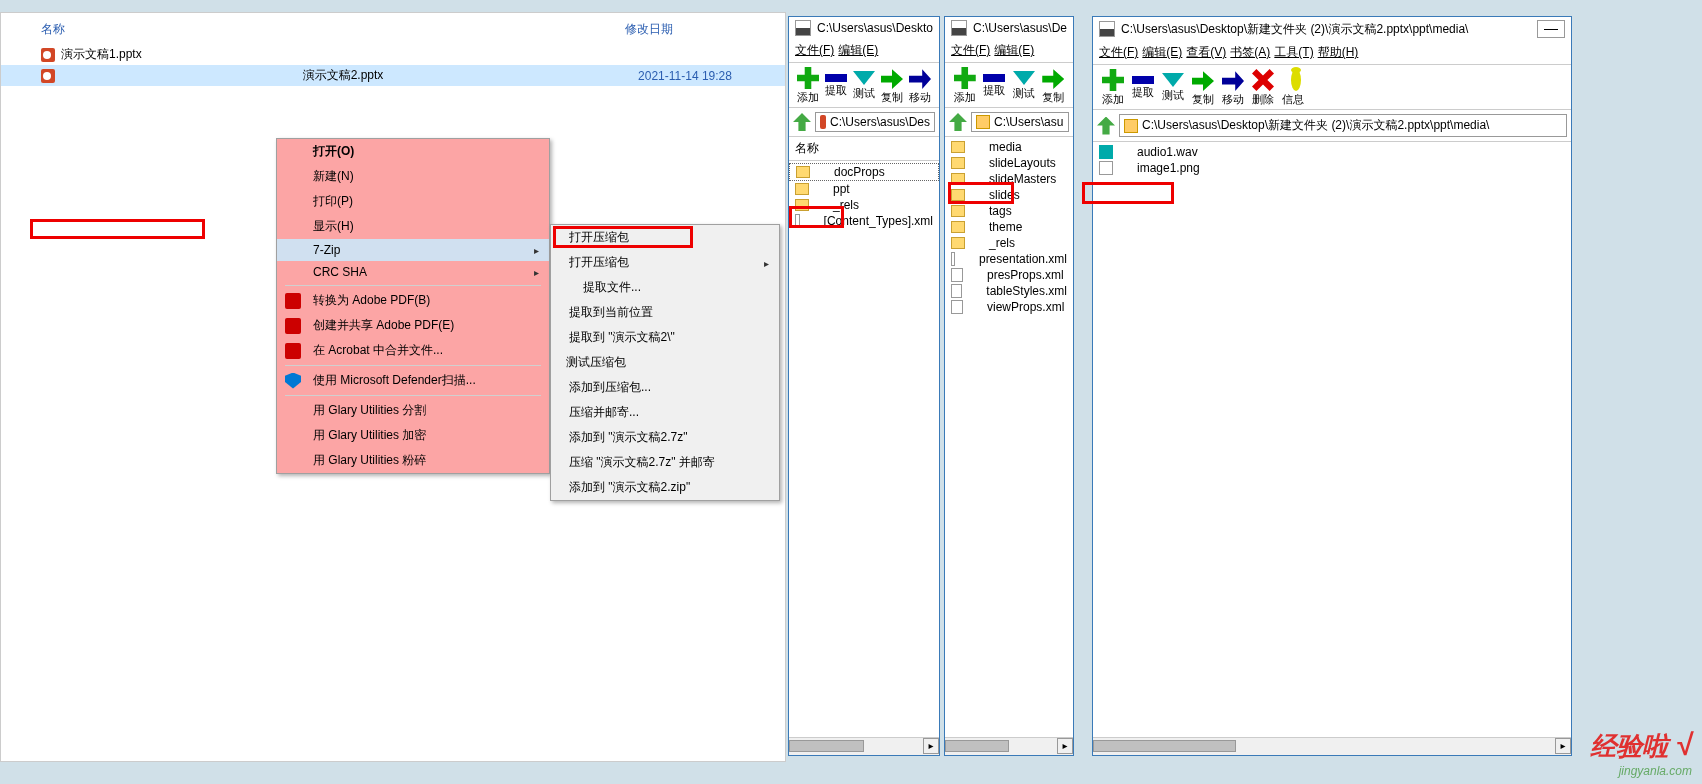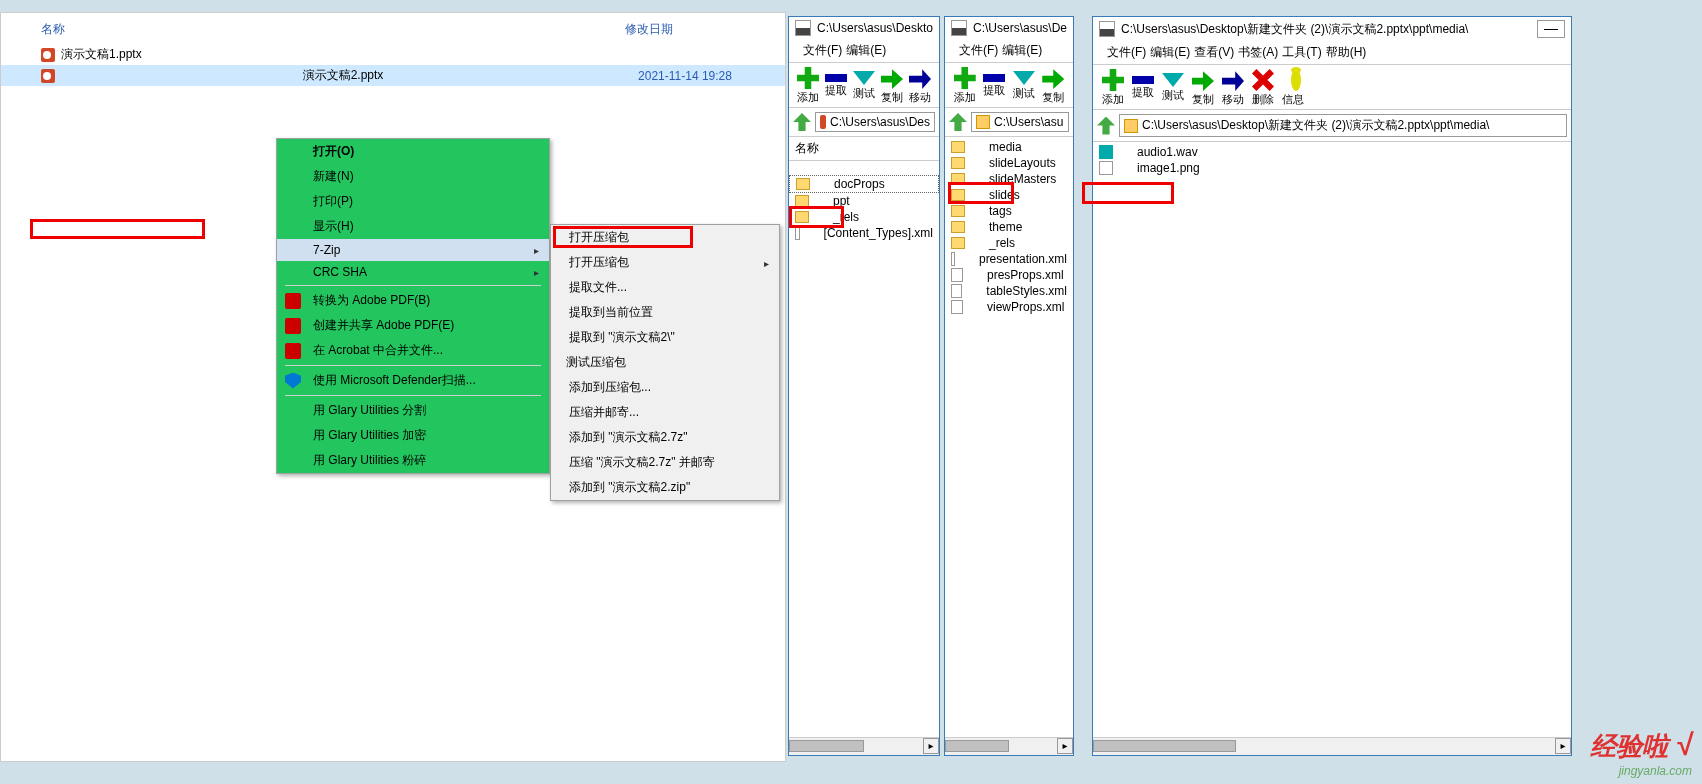--- a/index.html
+++ b/index.html
@@ -8,41 +8,41 @@
 .explorer-panel { position:absolute; left:0; top:12px; width:786px; height:750px; background:#fff; border:1px solid #ccc; }
 .explorer-header { display:flex; padding:8px 40px 6px; }
 .col-name { flex:1; color:#2a5db0; font-size:12px; }
 .col-date { width:120px; color:#2a5db0; font-size:12px; }
 .file-row { display:flex; align-items:center; padding:2px 40px; }
 .file-row.selected { background:#cde8ff;text-align:center; }
 .file-ico { width:14px; height:14px; margin-right:6px; background:#d24726; border-radius:2px; position:relative; }
 .file-ico:before { content:""; position:absolute; left:2px; top:3px; width:8px; height:8px; background:#fff; border-radius:50%; }
 .row-red { position:absolute; left:30px; top:219px; width:175px; height:20px; border:3px solid #e00; pointer-events:none; }
 
-.ctx-menu { position:absolute; left:276px; top:138px; width:274px; background:#22c55e; border:1px solid #a0a0a0; box-shadow:2px 2px 4px rgba(0,0,0,.3); }
+.ctx-menu { position:absolute; left:276px; top:138px; width:274px; background:#fca5a5; border:1px solid #a0a0a0; box-shadow:2px 2px 4px rgba(0,0,0,.3); }
 .ctx-item { padding:4px 10px 4px 36px; position:relative; }
 .ctx-item.hover, .ctx-item:hover { background:#d0e0f0; }
 .ctx-sep { height:1px; background:#d0d0d0; margin:2px 8px; }
 .ctx-arrow { position:absolute; right:10px; top:50%; transform:translateY(-50%); font-size:10px; color:#333; }
 .ctx-ico { position:absolute; left:8px; top:50%; transform:translateY(-50%); width:16px; height:16px; }
 .ico-pdf { background:#c00; border-radius:2px; }
 .ico-shield { background:#0078d4; clip-path:polygon(50% 0,100% 20%,100% 60%,50% 100%,0 60%,0 20%); }
 
 .sub-menu { position:absolute; left:550px; top:224px; width:230px; background:#f0f0f0; border:1px solid #a0a0a0; box-shadow:2px 2px 4px rgba(0,0,0,.3); }
 .sub-red { position:absolute; left:553px; top:226px; width:140px; height:22px; border:3px solid #e00; pointer-events:none; }
 
 .win7z { position:absolute; top:16px; height:740px; background:#fff; border:1px solid #3a7ab8; display:flex; flex-direction:column; }
 .win7z.a { left:788px; width:152px; }
 .win7z.b { left:944px; width:130px; }
 .win7z.c { left:1092px; width:480px; }
 .win-title { display:flex; align-items:center; padding:3px 6px; background:#fff; font-size:12px; }
 .title-ico { width:16px; height:16px; background:linear-gradient(#fff 48%,#444 52%); border:1px solid #999; margin-right:6px; }
 .title-txt { flex:1; white-space:nowrap; overflow:hidden; }
 .win-min { width:28px; height:18px; border:1px solid #999; text-align:center; line-height:14px; font-size:14px; }
-.menu-bar { display:flex; gap:4px; padding:3px 14px; border-bottom:1px solid #ccc; font-size:12px; white-space:nowrap; overflow:hidden; }
+.menu-bar { display:flex; gap:4px; padding:3px 6px; border-bottom:1px solid #ccc; font-size:12px; white-space:nowrap; overflow:hidden;text-decoration:underline; }
 .toolbar { display:flex; padding:4px 6px 2px; gap:2px; border-bottom:1px solid #ccc; white-space:nowrap; overflow:hidden; }
 .tb-btn { display:flex; flex-direction:column; align-items:center; width:28px; }
 .tb-ico { width:22px; height:22px; }
 .tb-lbl { font-size:11px; margin-top:1px; }
 .ico-add{background:#1a1;clip-path:polygon(35% 0,65% 0,65% 35%,100% 35%,100% 65%,65% 65%,65% 100%,35% 100%,35% 65%,0 65%,0 35%,35% 35%);}
 .ico-sub{background:#00a;height:8px;margin-top:7px;}
 .ico-test{width:0;height:0;border-left:11px solid transparent;border-right:11px solid transparent;border-top:14px solid #0aa;margin-top:4px;}
 .ico-copy{background:#0a0;clip-path:polygon(0 40%,50% 40%,50% 10%,100% 55%,50% 100%,50% 70%,0 70%);}
 .ico-move{background:#009;clip-path:polygon(0 40%,60% 40%,60% 10%,100% 55%,60% 100%,60% 70%,0 70%);}
 .ico-del{background:#d00;clip-path:polygon(20% 0,50% 30%,80% 0,100% 20%,70% 50%,100% 80%,80% 100%,50% 70%,20% 100%,0 80%,30% 50%,0 20%);}
@@ -54,21 +54,21 @@
 .addr-ico { width:14px; height:14px; }
 .addr-ico.p{background:#d24726;border-radius:2px;}
 .addr-ico.f{background:#fc6;border:1px solid #c90;}
 .list-hdr { padding:3px 6px; border-bottom:1px solid #ccc; font-size:12px; }
 .file-list { flex:1; overflow:hidden; padding:2px 0; }
 .list-row { display:flex; align-items:center; padding:1px 6px;gap:20px; }
 .folder-ico { width:14px; height:12px; background:#ffd970; border:1px solid #c9a030; margin-right:4px; }
 .xml-ico { width:12px; height:14px; background:#fff; border:1px solid #999; margin-right:4px; position:relative; }
 .wav-ico { width:14px; height:14px; background:#0aa; margin-right:4px; }
 .png-ico { width:14px; height:14px; background:#fff; border:1px solid #999; margin-right:4px; }
-.list-row.boxed { border:1px dotted #666;margin-top:12px; }
+.list-row.boxed { border:1px dotted #666; }
 .scroll-x { height:18px; border-top:1px solid #ccc; background:#f0f0f0; position:relative; }
 .scroll-x .thumb { position:absolute; left:0; top:2px; height:12px; width:50%; background:#c0c0c0; border:1px solid #999; }
 .scroll-arr { position:absolute; width:16px; height:16px; top:0; border:1px solid #999; text-align:center; line-height:14px; font-size:10px; }
 
 .red-a { position:absolute; left:789px; top:206px; width:55px; height:22px; border:3px solid #e00; pointer-events:none; }
 .red-b { position:absolute; left:948px; top:182px; width:66px; height:22px; border:3px solid #e00; pointer-events:none; }
 .red-c { position:absolute; left:1082px; top:182px; width:92px; height:22px; border:3px solid #e00; pointer-events:none; }
 
 .watermark { position:absolute; right:10px; bottom:6px; text-align:right; font-family:sans-serif;margin-top:43px; }
 .wm1 { color:#e03030; font-size:26px; font-weight:bold; font-style:italic; }
@@ -110,21 +110,21 @@
   <div class="ctx-item"><span class="ctx-ico ico-shield"></span><span>使用 Microsoft Defender扫描...</span></div>
   <div class="ctx-sep"></div>
   <div class="ctx-item">用 Glary Utilities 分割</div>
   <div class="ctx-item">用 Glary Utilities 加密</div>
   <div class="ctx-item">用 Glary Utilities 粉碎</div>
 </div>
 
 <div class="sub-menu">
   <div class="ctx-item" style="padding-left:18px">打开压缩包</div>
   <div class="ctx-item" style="padding-left:18px"><span>打开压缩包</span><span class="ctx-arrow">▸</span></div>
-  <div class="ctx-item" style="padding-left:18px">提取文件...</div>
+  <div class="ctx-item" style="padding-left:32px">提取文件...</div>
   <div class="ctx-item" style="padding-left:18px">提取到当前位置</div>
   <div class="ctx-item" style="padding-left:18px">提取到 "演示文稿2\"</div>
   <div class="ctx-item" style="padding-left:15px">测试压缩包</div>
   <div class="ctx-item" style="padding-left:18px">添加到压缩包...</div>
   <div class="ctx-item" style="padding-left:18px">压缩并邮寄...</div>
   <div class="ctx-item" style="padding-left:18px">添加到 "演示文稿2.7z"</div>
   <div class="ctx-item" style="padding-left:18px">压缩 "演示文稿2.7z" 并邮寄</div>
   <div class="ctx-item" style="padding-left:18px">添加到 "演示文稿2.zip"</div>
 </div>
 <div class="sub-red"></div>

